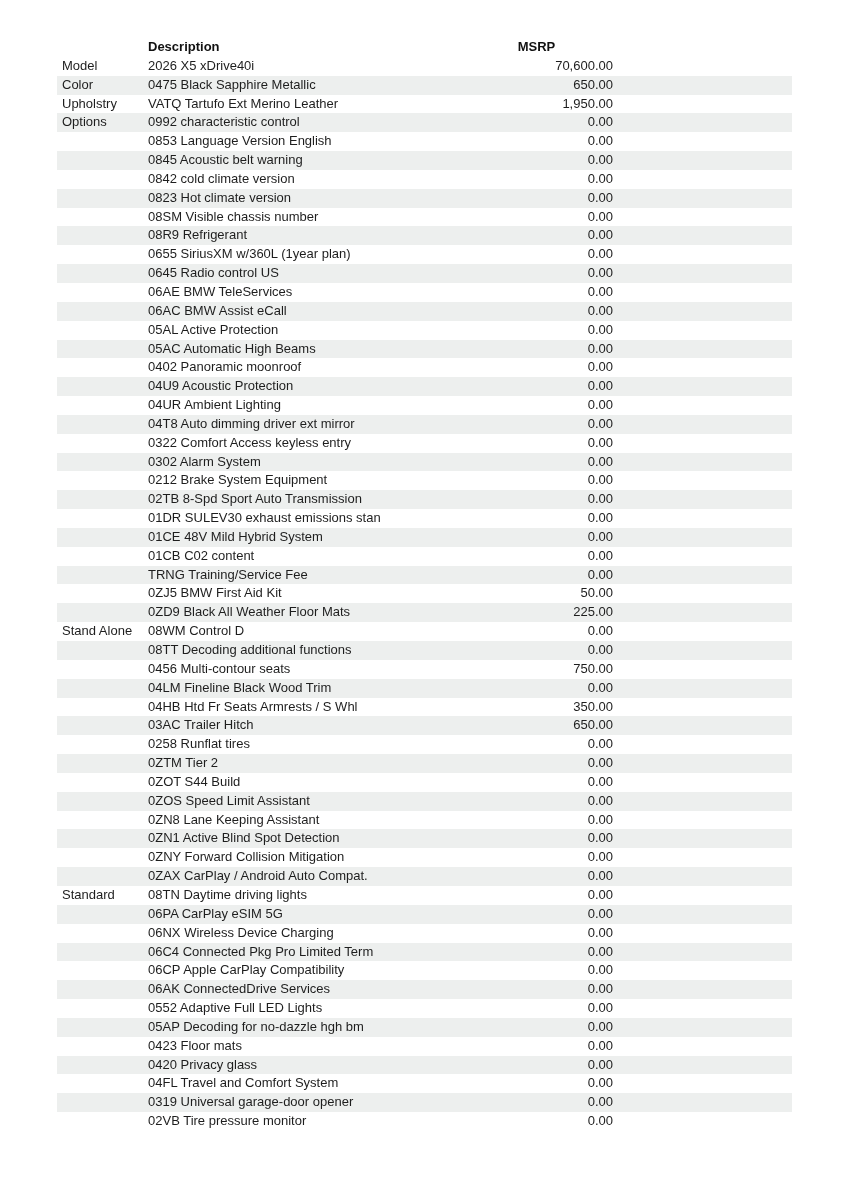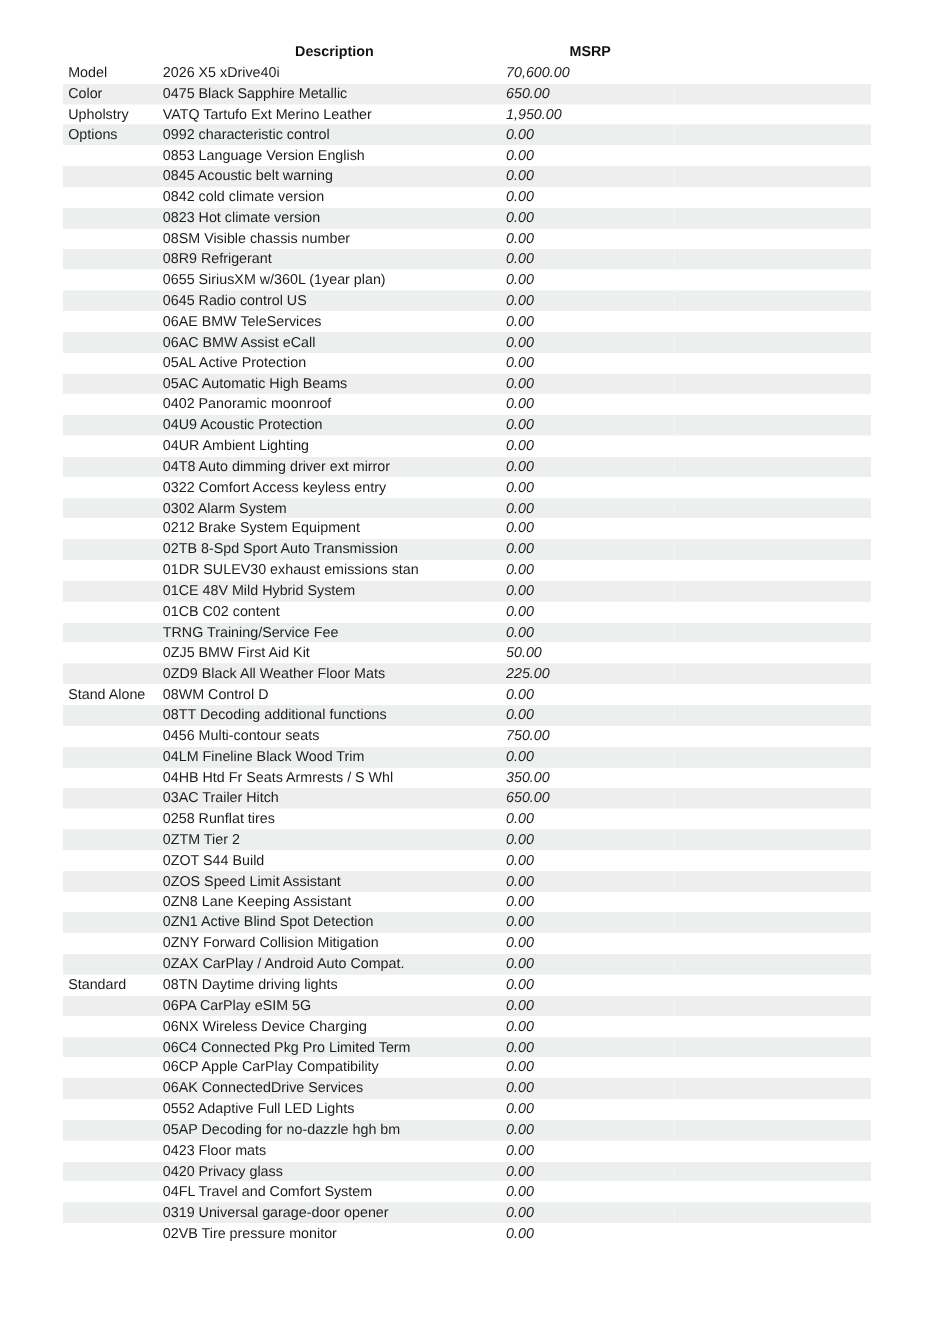--- a/index.html
+++ b/index.html
@@ -37,26 +37,26 @@
     margin: 0;
     white-space: nowrap;
     overflow: hidden;
     vertical-align: middle;
     line-height: 18.85px;
   }
   thead tr, tbody tr { height: 18.85px; }
 
   th { font-weight: bold; color: #111; }
   th.h-category { text-align: left; }
-  th.h-desc     { text-align: center; }
+  th.h-desc     { text-align: left; }
   th.h-msrp     { text-align: center; }
 
   td.cell-category { text-align: left; padding-left: 5px; margin-top: 44px; }
   td.cell-desc     { text-align: left; }
-  td.cell-msrp     { text-align: left; font-style: italic; }
+  td.cell-msrp     { text-align: right; }
 
   tbody tr:nth-child(even) { background: #edefee; }
 </style>
 </head>
 <body>
 
 <div class="sheet">
   <table class="options-table">
     <colgroup>
       <col class="c-category">

